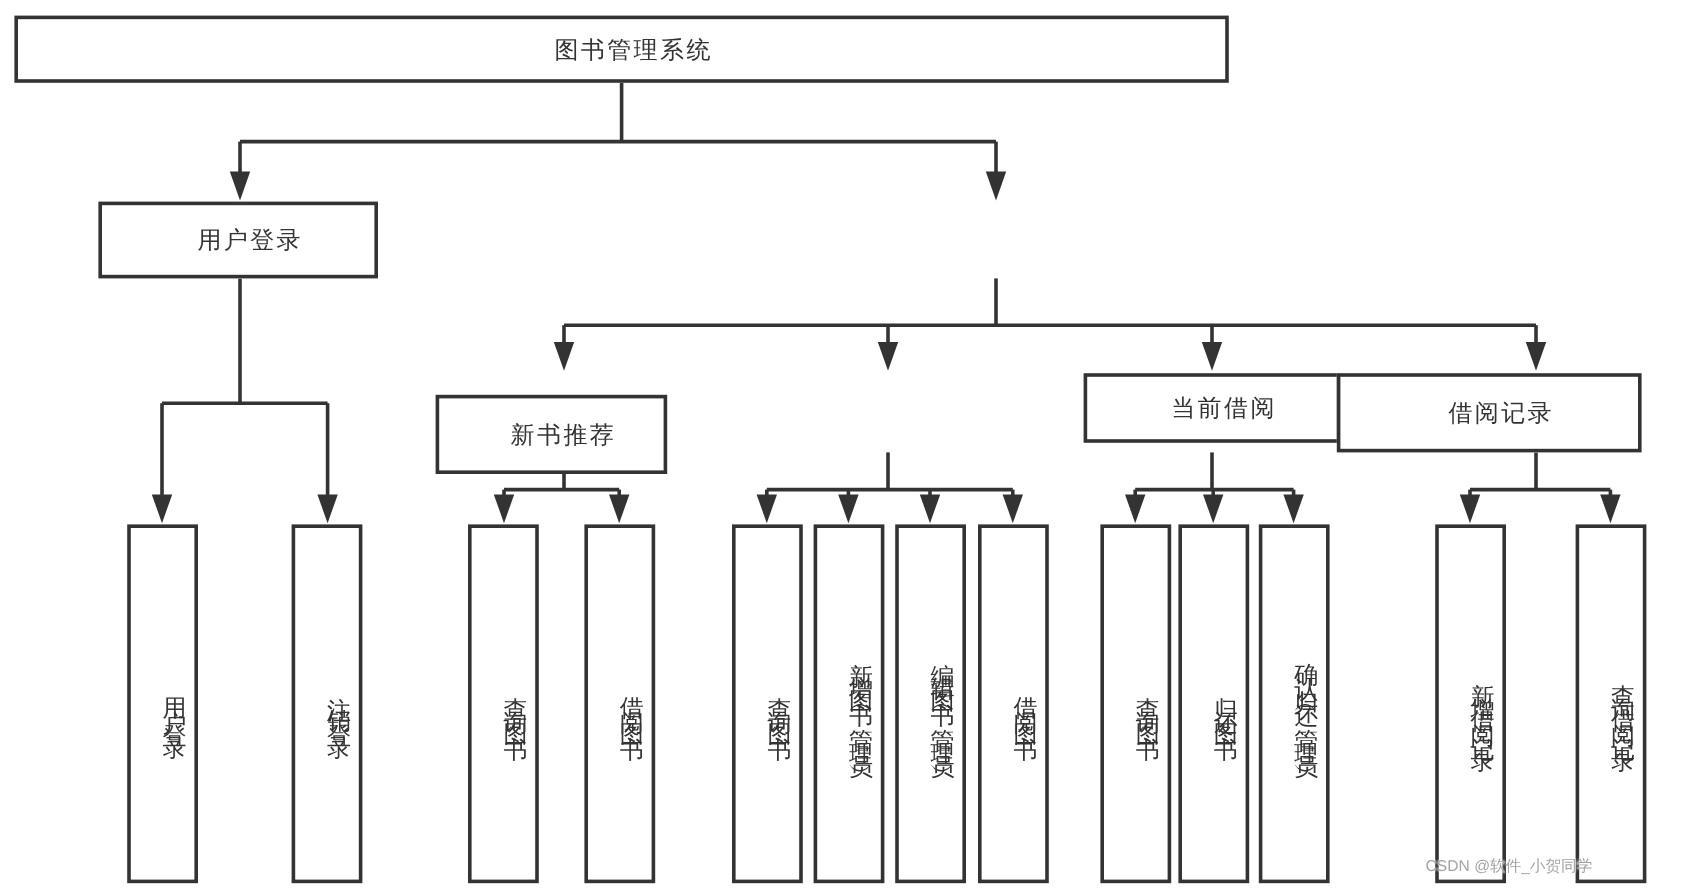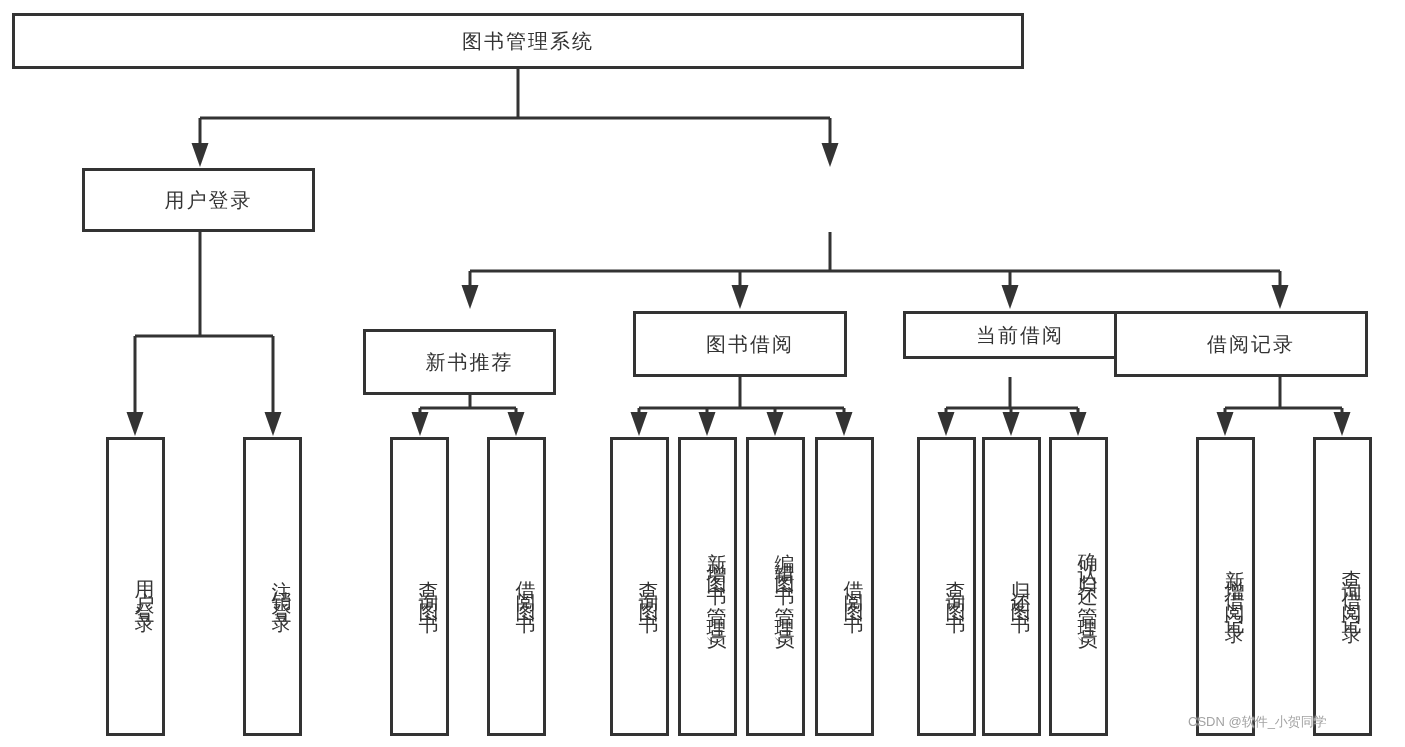--- a/index.html
+++ b/index.html
@@ -127,24 +127,21 @@
     <span class="lbl">图书管理系统</span>
   </div>
 
   <div class="node" style="left:82px;top:168px;width:233px;height:64px">
     <span class="lbl">用户登录</span>
   </div>
 
   <div class="node" style="left:363px;top:329px;width:193px;height:66px">
     <span class="lbl">新书推荐</span>
   </div>
-  <div class="node" style="left:633px;top:311px;width:214px;height:66px">
-    <span class="lbl">图书借阅</span>
-  </div>
-  <div class="node" style="left:903px;top:311px;width:214px;height:48px">
+  <div class="node" style="left:903px;top:311px;width:214px;height:58px">
     <span class="lbl">当前借阅</span>
   </div>
   <div class="node" style="left:1114px;top:311px;width:254px;height:66px">
     <span class="lbl">借阅记录</span>
   </div>
 
   <div class="node" style="left:106px;top:437px;width:59px;height:299px">
     <span class="lbl v">用户登录</span>
   </div>
   <div class="node" style="left:243px;top:437px;width:59px;height:299px">

